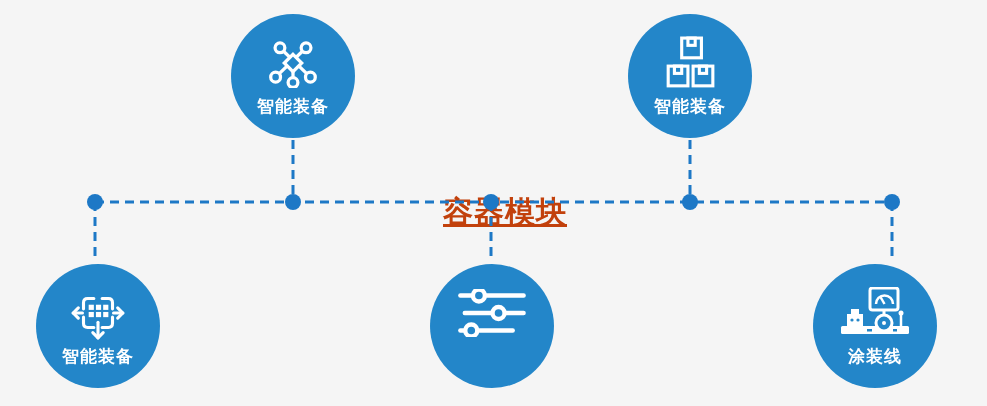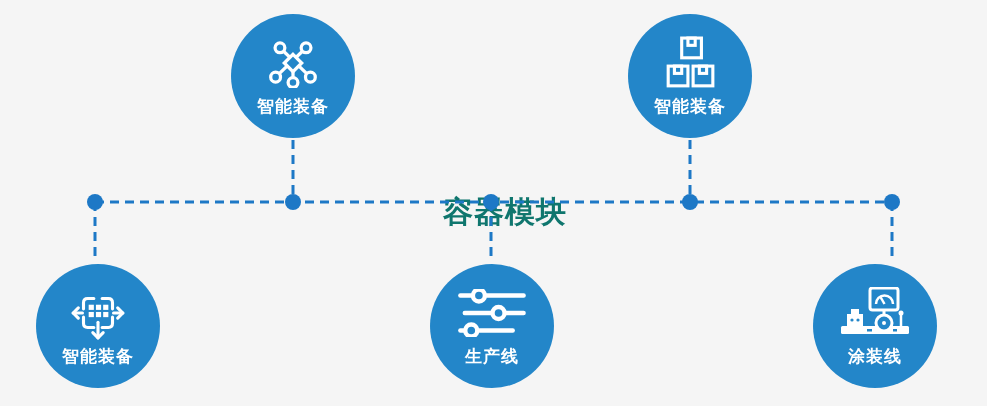--- a/index.html
+++ b/index.html
@@ -9,24 +9,25 @@
     background:#f5f5f5;
     overflow:hidden;
     font-family:"Liberation Sans", sans-serif;
   }
   .watermark{
     position:absolute;
     left:443px;top:192px;
     width:140px;
     font-size:30px;
     font-weight:bold;
-    color:#0f766e;
+    color:#c2410c;
     letter-spacing:1px;
     user-select:none;
     z-index:1;
+    text-decoration:underline;
   }
   .connectors{
     position:absolute;left:0;top:0;
     z-index:2;
     pointer-events:none;
   }
   .node{
     position:absolute;
     width:124px;height:124px;
     border-radius:50%;
@@ -152,21 +153,20 @@
         <g stroke="#ffffff" stroke-width="4" stroke-linecap="round" fill="none">
           <line x1="3" y1="6" x2="61" y2="6"></line>
           <line x1="7" y1="22" x2="61" y2="22"></line>
           <line x1="3" y1="38" x2="51" y2="38"></line>
           <circle cx="20" cy="6" r="5.5" fill="#2386c9"></circle>
           <circle cx="38" cy="22" r="5.5" fill="#2386c9"></circle>
           <circle cx="13" cy="38" r="5.5" fill="#2386c9"></circle>
         </g>
       </svg>
     </div>
-    <div class="node-label">生产线</div>
   </div>
 
   <div class="node node-painting-line">
     <div class="icon-wrap">
       <svg width="76" height="52" viewBox="0 0 76 52">
 
         <rect x="10" y="27" width="16" height="12" fill="#ffffff"></rect>
         <rect x="14" y="22" width="8" height="5" fill="#ffffff"></rect>
         <circle cx="15" cy="33" r="1.6" fill="#2386c9"></circle>
         <circle cx="21" cy="33" r="1.6" fill="#2386c9"></circle>

